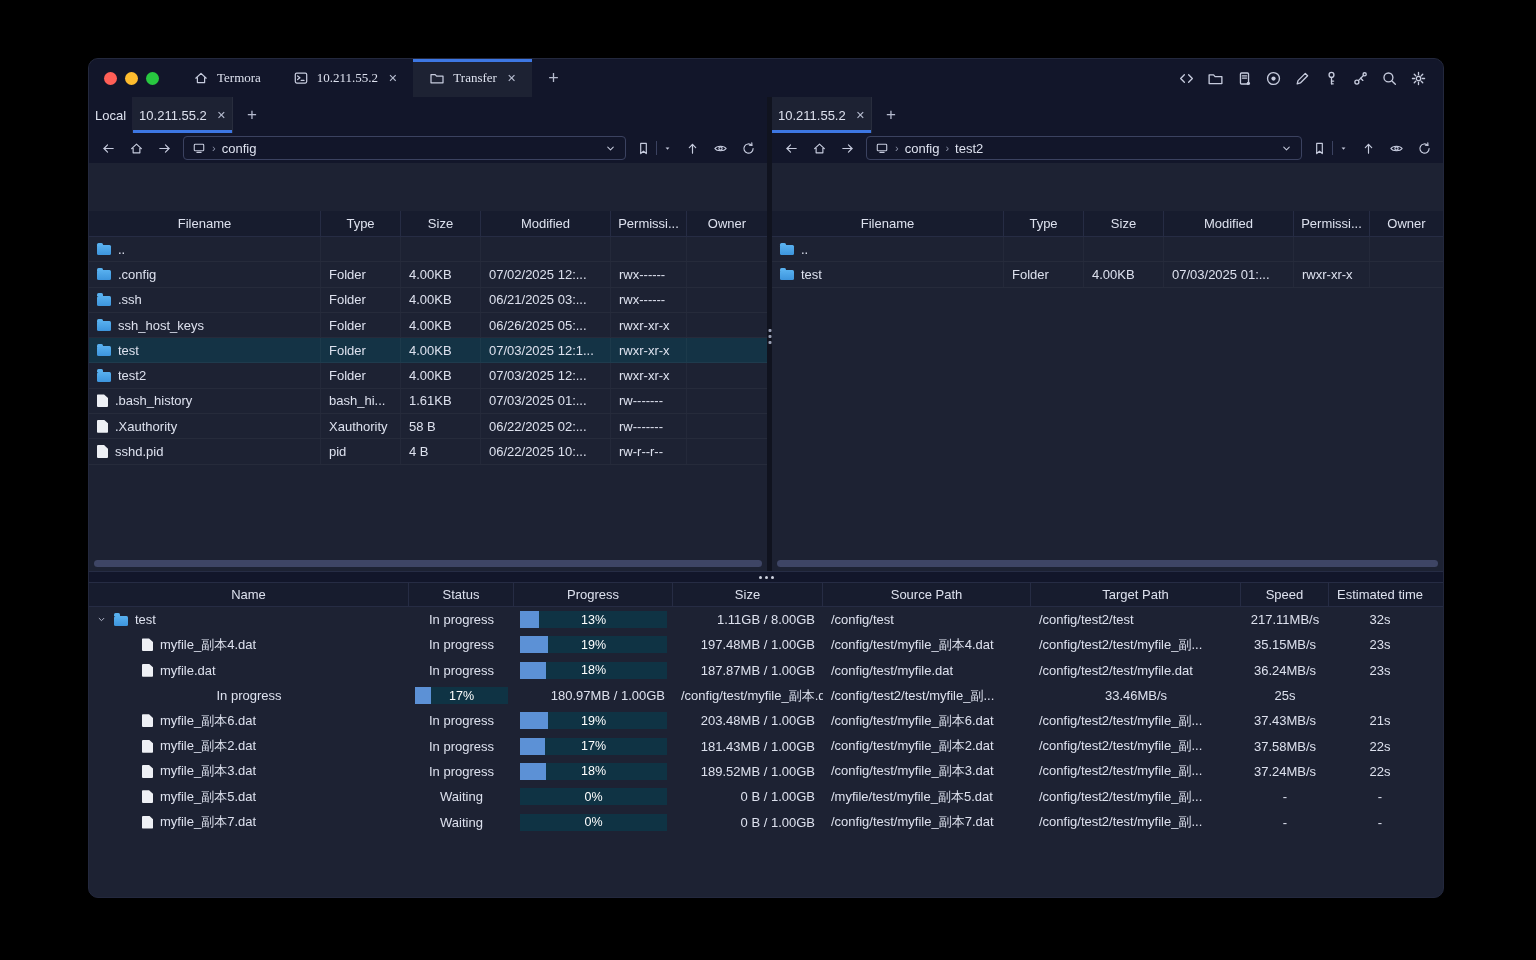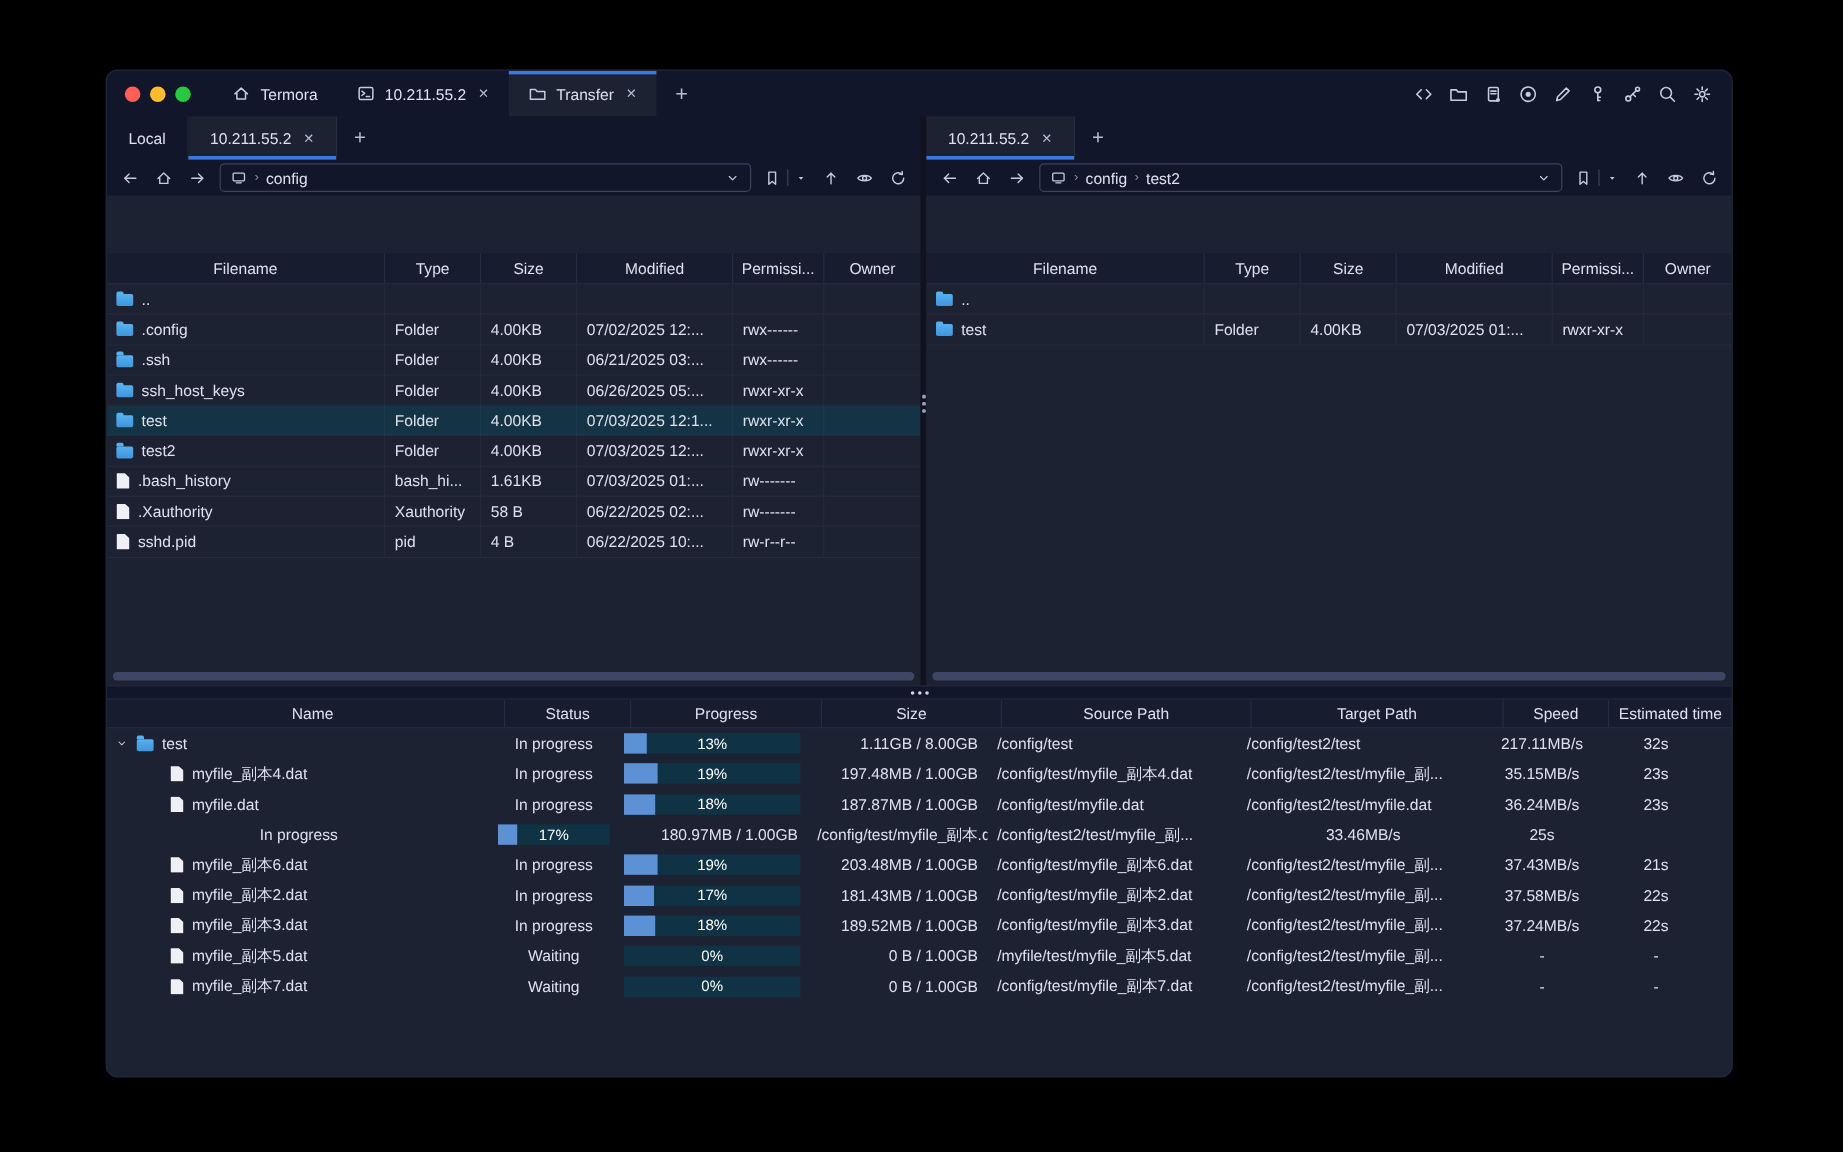--- a/index.html
+++ b/index.html
@@ -39,21 +39,21 @@
   .vsplit{width:5px;background:#10131f;position:relative;flex:none;}
   .vdots{position:absolute;left:50%;top:232px;transform:translateX(-50%);
     display:flex;flex-direction:column;gap:3px;}
   .vdots i{width:3px;height:3px;background:#9aa0b5;border-radius:1px;display:block;}
   .hsplit{height:12px;background:var(--bar);border-top:1px solid var(--line);border-bottom:1px solid var(--line);
     display:flex;align-items:center;justify-content:center;gap:3px;flex:none;}
   .hsplit i{width:3px;height:3px;background:#cfd3e0;border-radius:50%;display:block;}
 
   
   .ptabs{height:36px;background:var(--bar);display:flex;align-items:stretch;flex:none;}
-  .ptab{display:flex;align-items:center;gap:8px;padding:0 18px;position:relative;border-right:1px solid rgba(255,255,255,.05);}
+  .ptab{display:flex;align-items:center;gap:8px;padding:0 6px;position:relative;border-right:1px solid rgba(255,255,255,.05);}
   .ptab.active{background:var(--win);}
   .ptab.active::after{content:"";position:absolute;left:0;bottom:0;right:0;height:3px;background:var(--accent);}
   .ptab .tb-close{font-size:11px;}
   .pplus{display:flex;align-items:center;padding:0 14px;font-size:17px;color:var(--muted);}
 
   
   .nav{height:30px;background:var(--bar);display:flex;align-items:center;padding:0 10px;gap:10px;flex:none;}
   .nbtn{display:flex;align-items:center;justify-content:center;width:18px;height:18px;flex:none;}
   .pathfield{flex:1;height:24px;border:1px solid var(--field);border-radius:4px;
     display:flex;align-items:center;gap:6px;padding:0 8px;min-width:0;}
@@ -81,21 +81,21 @@
   .ico-folder{width:14px;height:10px;background:linear-gradient(#58b0ef,#3d95dd);border-radius:1.5px;
     position:relative;flex:none;margin-top:2px;}
   .ico-folder::before{content:"";position:absolute;top:-2.5px;left:0;width:6px;height:3px;
     background:#58b0ef;border-radius:1.5px 1.5px 0 0;}
   .ico-file{width:11px;height:13px;background:#eef0f5;border-radius:1px;flex:none;
     clip-path:polygon(0 0,64% 0,100% 28%,100% 100%,0 100%);}
 
   
   .transfer{flex:1;display:flex;flex-direction:column;overflow:hidden;}
   .thead,.t-row{display:grid;grid-template-columns:320px 105px 159px 150px 208px 210px 88px 102px;flex:none;padding-right:14px;}
-  .thead{height:24px;background:var(--header);border-bottom:1px solid var(--line);padding-left:12px;}
+  .thead{height:24px;background:var(--header);border-bottom:1px solid var(--line);}
   .thead .hc{display:flex;align-items:center;justify-content:center;border-right:1px solid var(--line);
     overflow:hidden;white-space:nowrap;}
   .thead .hc:last-child{border-right:none;}
   .t-row{height:25.3px;align-items:center;}
   .tc{display:flex;align-items:center;overflow:hidden;white-space:nowrap;padding:0 8px;height:100%;}
   .tc.center{justify-content:center;}
   .tc.right{justify-content:flex-end;}
   .tc.name{gap:7px;padding-left:6px;}
   .expander{width:12px;display:flex;justify-content:center;flex:none;}
   .indent{width:40px;flex:none;}
@@ -108,21 +108,21 @@
 <body>
 
 <div class="window">
 
   <div class="titlebar">
     <div class="traffic">
       <span class="light" id="tl-red" style="background: rgb(255, 95, 87);"></span>
       <span class="light" id="tl-yellow" style="background: rgb(254, 188, 46);"></span>
       <span class="light" id="tl-green" style="background: rgb(40, 200, 64);"></span>
     </div>
-    <div id="tb-tabs" style="display:flex;align-items:stretch;">
+    <div id="tb-tabs" style="display:flex;align-items:stretch;font-family:Liberation Serif, serif;">
         <div class="tb-tab">
           <span style="display: flex;">
             <svg width="16" height="16" viewBox="0 0 16 16">
               <path d="M2.8 8.2 8 3.4l5.2 4.8M4.4 7.4v5.2h7.2V7.4"></path>
             </svg>
           </span>
           <span>Termora</span>
         </div>
         <div class="tb-tab">
           <span style="display: flex;">

